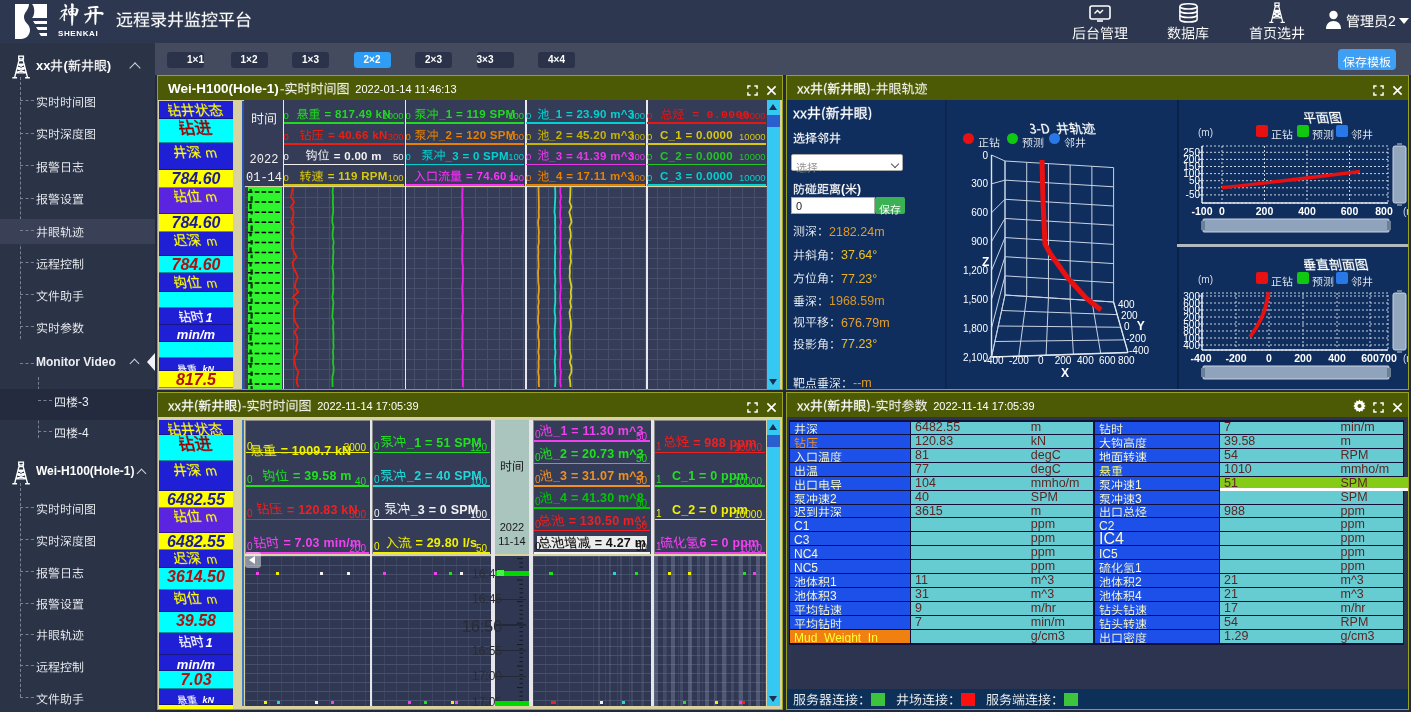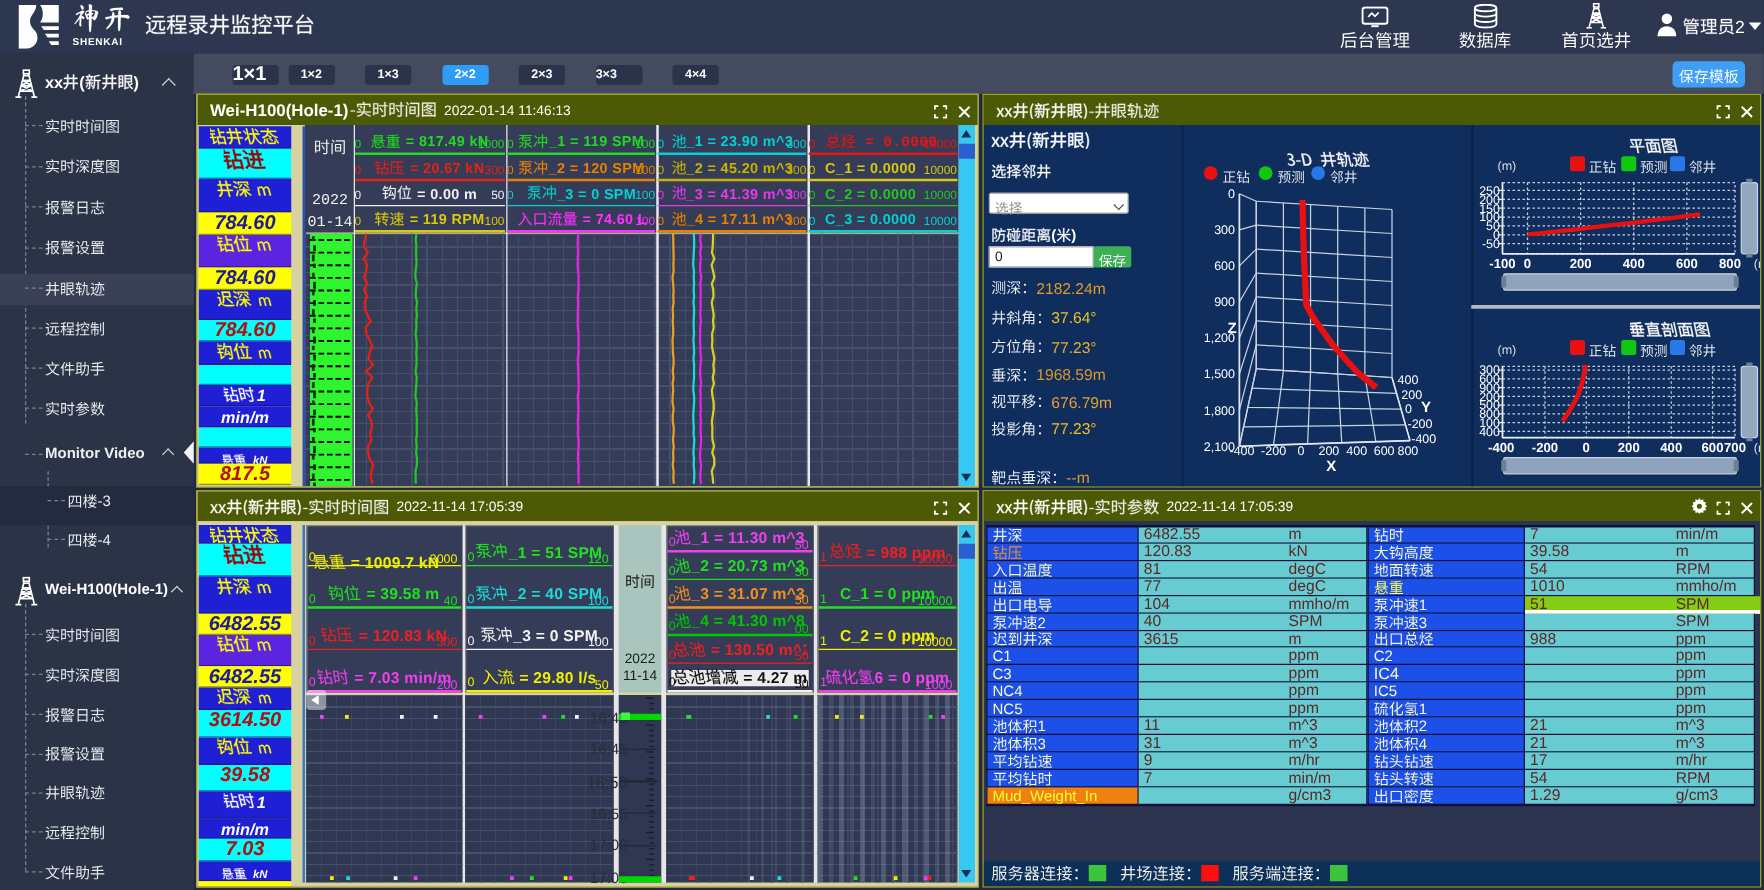--- a/index.html
+++ b/index.html
@@ -400,21 +400,21 @@
         <g transform="scale(1,-1)" fill="#eceef2">
           <use href="#gN6587" x="0"></use>
           <use href="#gN4ef6" x="1000"></use>
           <use href="#gN52a9" x="2000"></use>
           <use href="#gN624b" x="3000"></use>
         </g>
       </svg></div>
   </div>
 <div style="left:155px;top:43px;width:1256px;height:32px;background:#444b5f">
     <div style="left:0px;top:0px;width:1256px;height:32px;background:#444b5f"></div>
-    <div style="left:31px;top:9px;width:37px;height:16px;background:#2a3349;border-radius:3px;color:#fff;font-size:16px;text-align:left;line-height:16px;font-weight:bold">1×1</div>
+    <div style="left:12px;top:9px;width:37px;height:16px;background:#2a3349;border-radius:3px;color:#fff;font-size:10px;text-align:right;line-height:16px;font-weight:bold">1×1</div>
     <div style="left:75.5px;top:9px;width:37px;height:16px;background:#2a3349;border-radius:3px;color:#fff;font-size:10px;text-align:center;line-height:16px;font-weight:bold">1×2</div>
     <div style="left:137px;top:9px;width:37px;height:16px;background:#2a3349;border-radius:3px;color:#fff;font-size:10px;text-align:center;line-height:16px;font-weight:bold">1×3</div>
     <div style="left:198.5px;top:9px;width:37px;height:16px;background:#2f9cf5;border-radius:3px;color:#fff;font-size:10px;text-align:center;line-height:16px;font-weight:bold">2×2</div>
     <div style="left:260px;top:9px;width:37px;height:16px;background:#2a3349;border-radius:3px;color:#fff;font-size:10px;text-align:center;line-height:16px;font-weight:bold">2×3</div>
     <div style="left:321.5px;top:9px;width:37px;height:16px;background:#2a3349;border-radius:3px;color:#fff;font-size:10px;text-align:left;line-height:16px;font-weight:bold">3×3</div>
     <div style="left:383px;top:9px;width:37px;height:16px;background:#2a3349;border-radius:3px;color:#fff;font-size:10px;text-align:center;line-height:16px;font-weight:bold">4×4</div>
     <div style="left:1183px;top:6px;width:58px;height:21px;background:#3f9ff5;border-radius:4px;text-align:center;padding-top:3px"><svg class="cn" style="width:48.0px;height:12px;vertical-align:-0.12em" viewBox="0 -880 4000 1000">
         <g transform="scale(1,-1)" fill="#fff">
           <use href="#gN4fdd" x="0"></use>
           <use href="#gN5b58" x="1000"></use>
@@ -596,21 +596,21 @@
         </g>
       </svg><span style="font-family:'Liberation Sans';font-weight:bold;font-size:11.5px;color:#22d822;letter-spacing:.3px"> = 817.49 kN</span></div>
     <div style="left:125.5px;top:67px;width:120px;height:1.6px;background:#e82015"></div>
     <div style="left:125.5px;top:54.5px;width:30px;height:12px;font-family:'Liberation Sans';font-size:9.5px;color:#e82015">0</div>
     <div style="left:206.5px;top:54.5px;width:39px;height:12px;font-family:'Liberation Sans';font-size:9.5px;color:#e82015;text-align:right">300</div>
     <div style="left:132.5px;top:49px;width:106px;height:16px;text-align:center;white-space:nowrap;overflow:hidden"><svg class="cn" style="width:25.0px;height:12px;vertical-align:-0.12em" viewBox="0 -880 2000 1000">
         <g transform="scale(1,-1)" fill="#e82015" stroke="#e82015" stroke-width="10">
           <use href="#gN94bb" x="0"></use>
           <use href="#gN538b" x="1000"></use>
         </g>
-      </svg><span style="font-family:'Liberation Sans';font-weight:bold;font-size:11.5px;color:#e82015;letter-spacing:.3px"> = 20.67 kN</span></div>
+      </svg><span style="font-family:'Liberation Sans';font-weight:bold;font-size:11.5px;color:#e82015;letter-spacing:.3px"> = 40.66 kN</span></div>
     <div style="left:125.5px;top:87.5px;width:120px;height:1.6px;background:#f2f2f2"></div>
     <div style="left:125.5px;top:75px;width:30px;height:12px;font-family:'Liberation Sans';font-size:9.5px;color:#f2f2f2">0</div>
     <div style="left:206.5px;top:75px;width:39px;height:12px;font-family:'Liberation Sans';font-size:9.5px;color:#f2f2f2;text-align:right">50</div>
     <div style="left:132.5px;top:69.5px;width:106px;height:16px;text-align:center;white-space:nowrap;overflow:hidden"><svg class="cn" style="width:25.0px;height:12px;vertical-align:-0.12em" viewBox="0 -880 2000 1000">
         <g transform="scale(1,-1)" fill="#f2f2f2" stroke="#f2f2f2" stroke-width="10">
           <use href="#gN94a9" x="0"></use>
           <use href="#gN4f4d" x="1000"></use>
         </g>
       </svg><span style="font-family:'Liberation Sans';font-weight:bold;font-size:11.5px;color:#f2f2f2;letter-spacing:.3px"> = 0.00 m</span></div>
     <div style="left:125.5px;top:108px;width:120px;height:1.6px;background:#d8c810"></div>
@@ -1432,21 +1432,21 @@
         <rect x="4" y="131" width="6" height="1.1" fill="#171c29"></rect>
         <rect x="6.5" y="135.3" width="3.5" height="1.1" fill="#171c29"></rect>
         <rect x="6.5" y="139.6" width="3.5" height="1.1" fill="#171c29"></rect>
         <rect x="6.5" y="143.9" width="3.5" height="1.1" fill="#171c29"></rect>
       </svg></div>
     <div style="left:337.5px;top:180px;width:30px;height:1.2px;background:#232838"></div>
     <div style="left:304px;top:173.5px;width:40px;height:13px;font-size:12px;color:#2a2d36;text-align:right;font-family:'Liberation Sans'">16:40</div>
     <div style="left:337.5px;top:205.7px;width:30px;height:1.2px;background:#232838"></div>
     <div style="left:304px;top:199.2px;width:40px;height:13px;font-size:12px;color:#2a2d36;text-align:right;font-family:'Liberation Sans'">16:45</div>
     <div style="left:337.5px;top:231.4px;width:30px;height:1.2px;background:#232838"></div>
-    <div style="left:304px;top:224.9px;width:40px;height:13px;font-size:13px;color:#2a2d36;text-align:right;font-family:'Liberation Sans'">16:50</div>
+    <div style="left:304px;top:224.9px;width:40px;height:13px;font-size:16px;color:#2a2d36;text-align:left;font-family:'Liberation Sans'">16:50</div>
     <div style="left:337.5px;top:257.1px;width:30px;height:1.2px;background:#232838"></div>
     <div style="left:304px;top:250.6px;width:40px;height:13px;font-size:12px;color:#2a2d36;text-align:right;font-family:'Liberation Sans'">16:55</div>
     <div style="left:337.5px;top:282.8px;width:30px;height:1.2px;background:#232838"></div>
     <div style="left:304px;top:276.3px;width:40px;height:13px;font-size:12px;color:#2a2d36;text-align:right;font-family:'Liberation Sans'">17:00</div>
     <div style="left:337.5px;top:308.5px;width:30px;height:1.2px;background:#232838"></div>
     <div style="left:304px;top:302px;width:40px;height:13px;font-size:12px;color:#2a2d36;text-align:right;font-family:'Liberation Sans'">17:05</div>
     <div style="left:337px;top:177.5px;width:34px;height:5px;background:#00d800"></div>
     <div style="left:339px;top:177px;width:7px;height:6px;background:#44f544"></div>
     <div style="left:337px;top:307.5px;width:34px;height:5px;background:#00d800"></div>
     <div style="left:162.14px;top:178.5px;width:3px;height:3px;background:#f2f2f2"></div>
@@ -1689,21 +1689,21 @@
     <div style="left:307px;top:125.44px;width:126px;height:13.92px;background:#1c50e8;border:1px solid #10103a;border-top:none;padding-left:4px;white-space:nowrap;overflow:hidden;line-height:13.92px"><span style="font-size:12px;color:#f8f8c8;font-family:'Liberation Sans'">C2</span></div>
     <div style="left:433px;top:125.44px;width:184px;height:13.92px;background:#67ccd2;border-bottom:1px solid #10103a;border-right:1px solid #10103a;font-size:12.5px;color:#5c2626;line-height:13.92px;font-family:'Liberation Sans';overflow:hidden">
       <span style="position:absolute;left:4px;top:0"></span>
       <span style="position:absolute;left:120.52px;top:0;white-space:nowrap">ppm</span>
     </div>
     <div style="left:2px;top:139.36px;width:122px;height:13.92px;background:#1c50e8;border:1px solid #10103a;border-top:none;padding-left:4px;white-space:nowrap;overflow:hidden;line-height:13.92px"><span style="font-size:12px;color:#f8f8c8;font-family:'Liberation Sans'">C3</span></div>
     <div style="left:124px;top:139.36px;width:183px;height:13.92px;background:#67ccd2;border-bottom:1px solid #10103a;border-right:1px solid #10103a;font-size:12.5px;color:#5c2626;line-height:13.92px;font-family:'Liberation Sans';overflow:hidden">
       <span style="position:absolute;left:4px;top:0"></span>
       <span style="position:absolute;left:119.865px;top:0;white-space:nowrap">ppm</span>
     </div>
-    <div style="left:307px;top:139.36px;width:126px;height:13.92px;background:#1c50e8;border:1px solid #10103a;border-top:none;padding-left:4px;white-space:nowrap;overflow:hidden;line-height:13.92px"><span style="font-size:13px;color:#f8f8c8;font-family:'Liberation Sans'">IC4</span></div>
+    <div style="left:307px;top:139.36px;width:126px;height:13.92px;background:#1c50e8;border:1px solid #10103a;border-top:none;padding-left:4px;white-space:nowrap;overflow:hidden;line-height:13.92px"><span style="font-size:16px;color:#f8f8c8;font-family:'Liberation Sans'">IC4</span></div>
     <div style="left:433px;top:139.36px;width:184px;height:13.92px;background:#67ccd2;border-bottom:1px solid #10103a;border-right:1px solid #10103a;font-size:12.5px;color:#5c2626;line-height:13.92px;font-family:'Liberation Sans';overflow:hidden">
       <span style="position:absolute;left:4px;top:0"></span>
       <span style="position:absolute;left:120.52px;top:0;white-space:nowrap">ppm</span>
     </div>
     <div style="left:2px;top:153.28px;width:122px;height:13.92px;background:#1c50e8;border:1px solid #10103a;border-top:none;padding-left:4px;white-space:nowrap;overflow:hidden;line-height:13.92px"><span style="font-size:12px;color:#f8f8c8;font-family:'Liberation Sans'">NC4</span></div>
     <div style="left:124px;top:153.28px;width:183px;height:13.92px;background:#67ccd2;border-bottom:1px solid #10103a;border-right:1px solid #10103a;font-size:12.5px;color:#5c2626;line-height:13.92px;font-family:'Liberation Sans';overflow:hidden">
       <span style="position:absolute;left:4px;top:0"></span>
       <span style="position:absolute;left:119.865px;top:0;white-space:nowrap">ppm</span>
     </div>
     <div style="left:307px;top:153.28px;width:126px;height:13.92px;background:#1c50e8;border:1px solid #10103a;border-top:none;padding-left:4px;white-space:nowrap;overflow:hidden;line-height:13.92px"><span style="font-size:12px;color:#f8f8c8;font-family:'Liberation Sans'">IC5</span></div>

